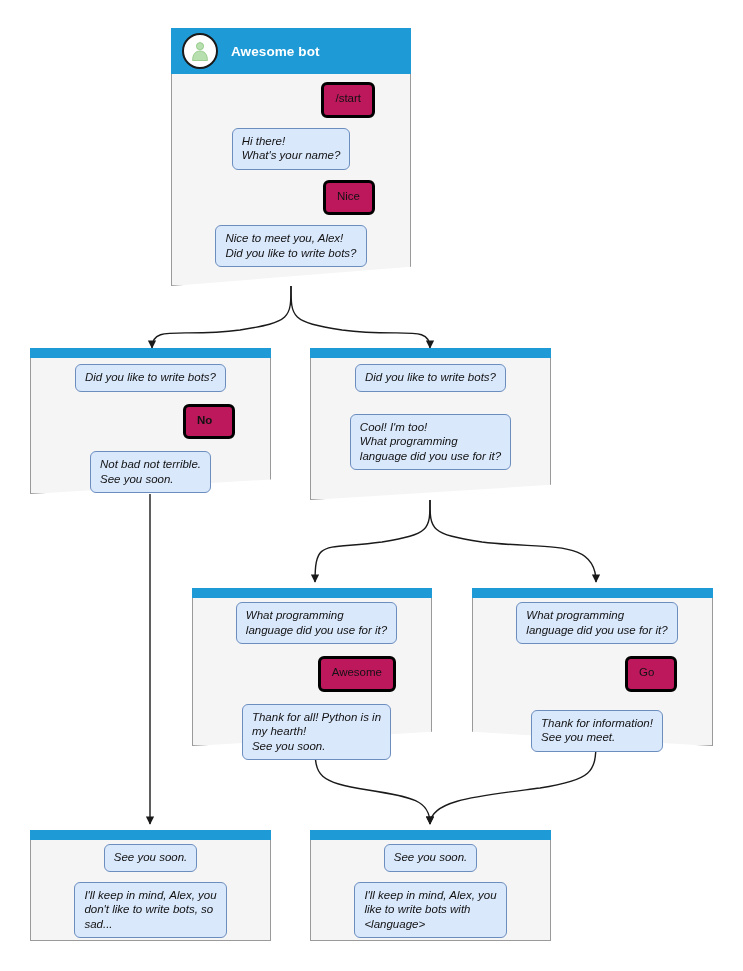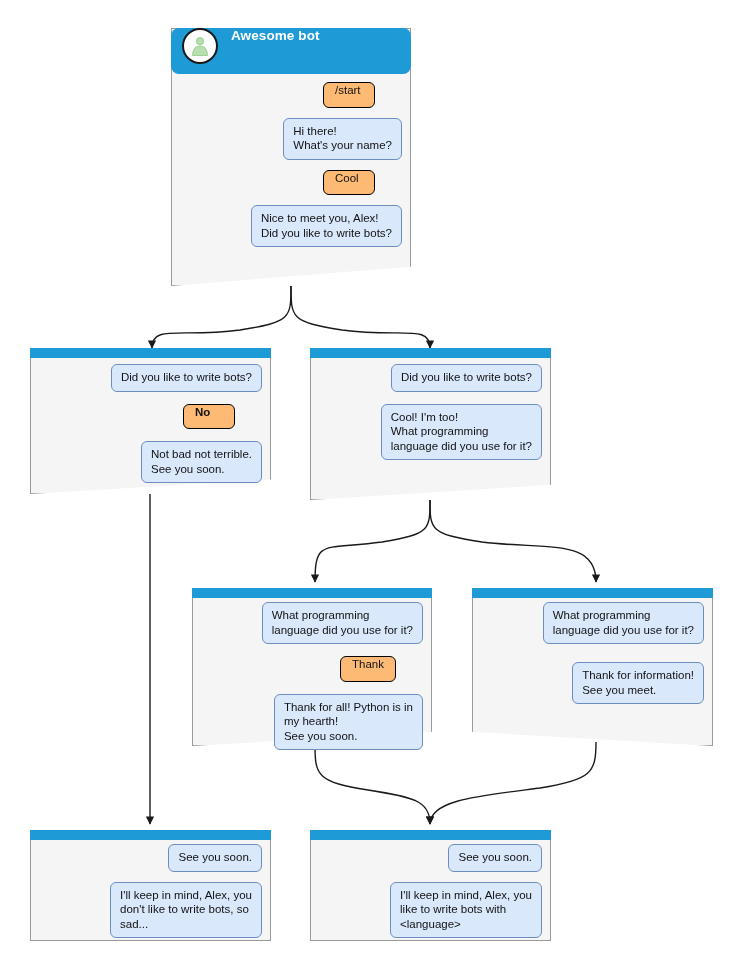--- a/index.html
+++ b/index.html
@@ -57,22 +57,22 @@
     top: 0;
     width: 100%;
     height: 10px;
     background: #1e9bd7;
     box-sizing: border-box;
   }
   
   .node.root .node-header {
     height: 46px;
     display: flex;
+    align-items: center;
     padding-left: 11px;
-    border-radius: 8px;
   }
   .avatar {
     width: 36px;
     height: 36px;
     border-radius: 50%;
     background: #ffffff;
     border: 2px solid #1a1a1a;
     box-sizing: border-box;
     display: flex;
     align-items: center;
@@ -93,42 +93,42 @@
     position: absolute;
     left: 0;
     right: 0;
     box-sizing: border-box;
     padding: 0 9px;
   }
   .row {
     display: flex;
     margin-bottom: 10px;
   }
-  .row.left  { justify-content: flex-end; }
+  .row.left  { justify-content: center; font-style: italic; }
   .row.right { justify-content: flex-end; padding-right: 27px; }
   .bubble {
     border-radius: 6px;
     padding: 5px 9px 6px 9px;
     font-size: 11.5px;
     line-height: 14.5px;
     color: #121212;
     white-space: pre-line;
     box-sizing: border-box;
     max-width: 190px;
   }
   .bubble.bot {
     background: #dae8fc;
     border: 1px solid #6c8ebf;
   }
   .bubble.user {
-    background: #fdba74;
-    border: 1px solid #000000;
+    background: #be185d;
+    border: 3px solid #000000;
     text-align: left;
     min-width: 52px;
-    padding: 0 11px 9px 11px;
+    padding: 6px 11px 9px 11px;
   }
 </style>
 </head>
 <body>
 
 <div id="canvas">
 
   <svg id="edges" viewBox="0 0 743 971" width="743" height="971">
     <defs>
       <marker id="arrow" viewBox="0 0 10 10" refX="9" refY="5" markerWidth="6" markerHeight="6" orient="auto-start-reverse">
@@ -167,21 +167,21 @@
       </div>
       <div class="msgs" style="top:54px;">
         <div class="row right">
           <div class="bubble user">/start</div>
         </div>
         <div class="row left">
           <div class="bubble bot">Hi there!
 What's your name?</div>
         </div>
         <div class="row right">
-          <div class="bubble user">Cool</div>
+          <div class="bubble user">Nice</div>
         </div>
         <div class="row left">
           <div class="bubble bot">Nice to meet you, Alex!
 Did you like to write bots?</div>
         </div>
       </div>
     </div>
   </div>
 
   <div class="node" style="left:30px; top:348px; width:241px; height:146px;">
@@ -204,59 +204,62 @@
   </div>
 
   <div class="node" style="left:310px; top:348px; width:241px; height:152px;">
     <div class="node-skew" style="clip-path: polygon(0 0, 100% 0, 100% 90%, 0 100%);"></div>
     <div class="node-body">
       <div class="node-header"></div>
       <div class="msgs" style="top:16px;">
         <div class="row left">
           <div class="bubble bot">Did you like to write bots?</div>
         </div>
-        <div class="row left" style="margin-top:12px;">
+        <div class="row left" style="margin-top:22px;">
           <div class="bubble bot">Cool! I'm too!
 What programming
 language did you use for it?</div>
         </div>
       </div>
     </div>
   </div>
 
   <div class="node" style="left:192px; top:588px; width:240px; height:158px;">
     <div class="node-skew" style="clip-path: polygon(0 0, 100% 0, 100% 91%, 0 100%);"></div>
     <div class="node-body">
       <div class="node-header"></div>
       <div class="msgs" style="top:14px;">
         <div class="row left" style="padding-left:9px;">
           <div class="bubble bot">What programming
 language did you use for it?</div>
         </div>
         <div class="row right" style="margin-top:12px; padding-right:27px;">
-          <div class="bubble user">Thank</div>
+          <div class="bubble user">Awesome</div>
         </div>
         <div class="row left" style="margin-top:12px; padding-left:9px;">
           <div class="bubble bot">Thank for all! Python is in
 my hearth!
 See you soon.</div>
         </div>
       </div>
     </div>
   </div>
 
   <div class="node" style="left:472px; top:588px; width:241px; height:158px;">
     <div class="node-skew" style="clip-path: polygon(0 0, 100% 0, 100% 100%, 0 91%);"></div>
     <div class="node-body">
       <div class="node-header"></div>
       <div class="msgs" style="top:14px;">
         <div class="row left" style="padding-left:9px;">
           <div class="bubble bot">What programming
 language did you use for it?</div>
         </div>
+        <div class="row right" style="margin-top:12px; padding-right:27px;">
+          <div class="bubble user">Go</div>
+        </div>
         <div class="row left" style="margin-top:18px; padding-left:9px;">
           <div class="bubble bot">Thank for information!
 See you meet.</div>
         </div>
       </div>
     </div>
   </div>
 
   <div class="node" style="left:30px; top:830px; width:241px; height:111px;">
     <div class="node-skew"></div>

